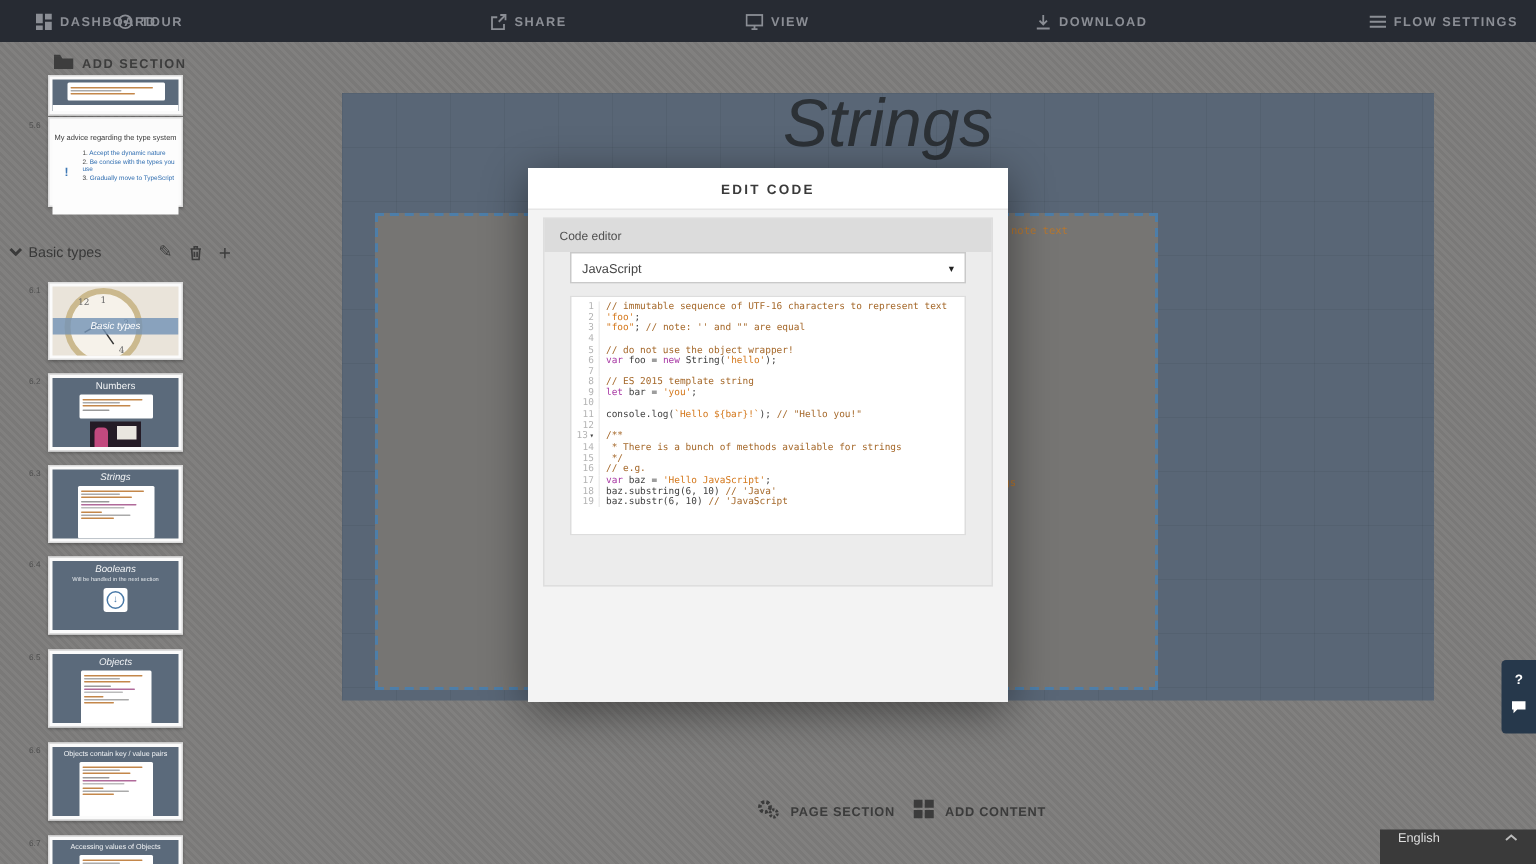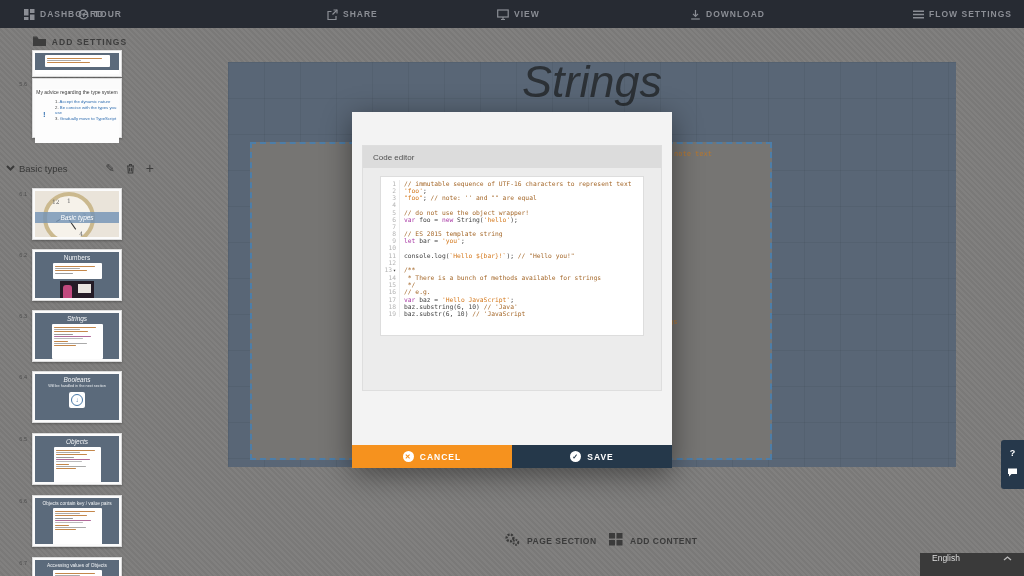--- a/index.html
+++ b/index.html
@@ -159,21 +159,21 @@
     <span>FLOW SETTINGS</span>
   </div>
 </div>
 
 <div class="sidebar">
   <div class="add-section">
     <span><svg width="13" height="10" fill="#3d3d3d">
           <path d="M0 1.5h4.5l1.2 1.5H13V10H0z"></path>
           <path d="M0 0.5h4l1 1.3H0z"></path>
         </svg></span>
-    <span>ADD SETTINGS</span>
+    <span>ADD SECTION</span>
   </div>
 
   <div class="sec">
     <span class="chev">
         <svg width="9" height="6" fill="none" stroke="#3a3a3a" stroke-width="2">
           <path d="M1 1l3.5 3.5L8 1"></path>
         </svg>
       </span>
     <span class="sec-label">Basic types</span>
     <span class="sec-icons">
@@ -316,22 +316,27 @@
 </div>
 
 <div class="stage">
   <div class="stage-title">Strings</div>
   <div class="selection"></div>
   <div class="frag" id="frag-top">note text</div>
   <div class="frag" id="frag-mid">gs</div>
 </div>
 
 <div class="modal">
+  <div class="modal-header">EDIT CODE</div>
   <div class="panel">
     <div class="panel-header">Code editor</div>
+    <div class="select">
+      <span>JavaScript</span>
+      <span class="caret">▾</span>
+    </div>
     <div class="code-area">
       <div id="code-lines">
           <div class="crow"><span class="ln">1</span><span class="cd"><span class="c">// immutable sequence of UTF-16 characters to represent text</span></span></div>
           <div class="crow"><span class="ln">2</span><span class="cd"><span class="s">'foo'</span><span class="p">;</span></span></div>
           <div class="crow"><span class="ln">3</span><span class="cd"><span class="s">"foo"</span><span class="p">; </span><span class="c">// note: '' and "" are equal</span></span></div>
           <div class="crow"><span class="ln">4</span><span class="cd"> </span></div>
           <div class="crow"><span class="ln">5</span><span class="cd"><span class="c">// do not use the object wrapper!</span></span></div>
           <div class="crow"><span class="ln">6</span><span class="cd"><span class="k">var</span><span class="p"> foo = </span><span class="k">new</span><span class="p"> String(</span><span class="s">'hello'</span><span class="p">);</span></span></div>
           <div class="crow"><span class="ln">7</span><span class="cd"> </span></div>
           <div class="crow"><span class="ln">8</span><span class="cd"><span class="c">// ES 2015 template string</span></span></div>
@@ -342,30 +347,20 @@
           <div class="crow"><span class="ln">13<i class="fold">▾</i></span><span class="cd"><span class="c">/**</span></span></div>
           <div class="crow"><span class="ln">14</span><span class="cd"><span class="c"> * There is a bunch of methods available for strings</span></span></div>
           <div class="crow"><span class="ln">15</span><span class="cd"><span class="c"> */</span></span></div>
           <div class="crow"><span class="ln">16</span><span class="cd"><span class="c">// e.g.</span></span></div>
           <div class="crow"><span class="ln">17</span><span class="cd"><span class="k">var</span><span class="p"> baz = </span><span class="s">'Hello JavaScript'</span><span class="p">;</span></span></div>
           <div class="crow"><span class="ln">18</span><span class="cd"><span class="p">baz.substring(6, 10) </span><span class="c">// 'Java'</span></span></div>
           <div class="crow"><span class="ln">19</span><span class="cd"><span class="p">baz.substr(6, 10) </span><span class="c">// 'JavaScript</span></span></div>
         </div>
     </div>
   </div>
-  <div class="modal-buttons">
-    <button class="btn btn-cancel">
-      <i class="btn-icon">✕</i>
-      <span>CANCEL</span>
-    </button>
-    <button class="btn btn-save">
-      <i class="btn-icon">✓</i>
-      <span>SAVE</span>
-    </button>
-  </div>
 </div>
 
 <div class="bb-item" id="bb-page">
   <span><svg width="15" height="13" fill="none" stroke="#3b3b3b">
         <circle cx="5" cy="5" r="3.4" stroke-width="2.4" stroke-dasharray="2 1.3"></circle>
         <circle cx="10.8" cy="9.3" r="2.4" stroke-width="2" stroke-dasharray="1.5 1"></circle>
       </svg></span>
   <span>PAGE SECTION</span>
 </div>
 <div class="bb-item" id="bb-add">

